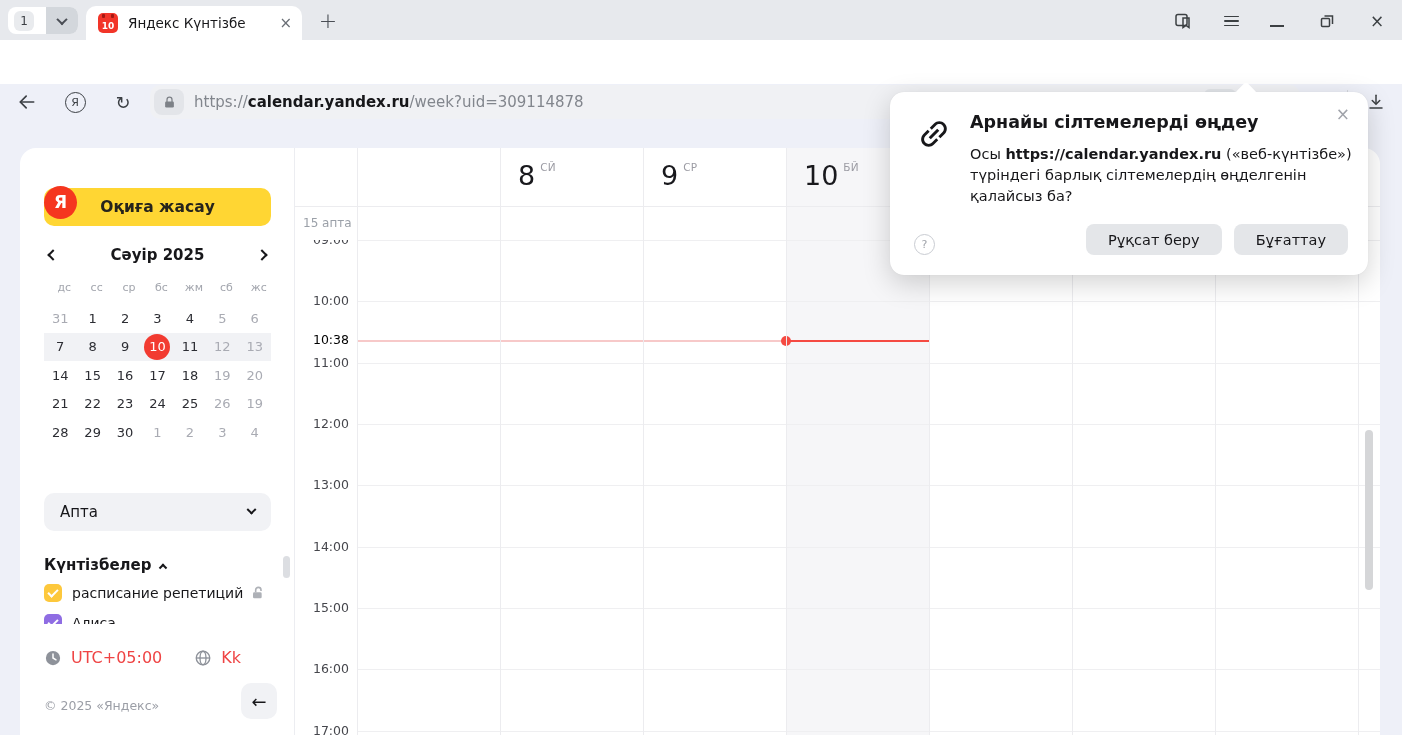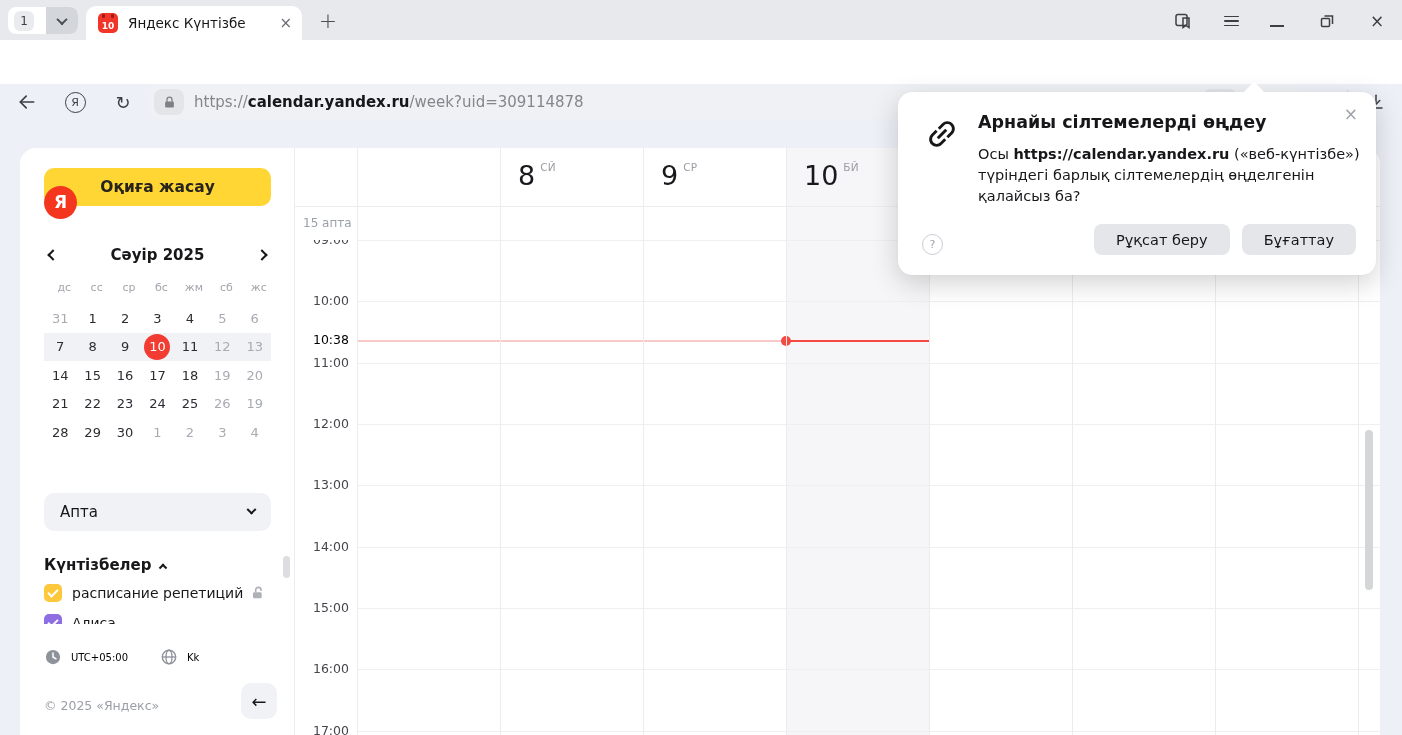--- a/index.html
+++ b/index.html
@@ -66,21 +66,21 @@
   #app-docs .back { position:absolute; right:1px; bottom:1px; width:30px; height:30px; background:#3e7be0; border-radius:8px; }
   #app-docs .front { position:absolute; left:2px; top:2px; width:16px; height:16px; background:#a9c3f0; border-radius:4px; }
   #app-cal .ic { background:#f23529; color:#fff; font-size:15px; font-weight:bold; display:flex; align-items:center; justify-content:center; }
   #app-tele .ic { background:#17181c; }
   #app-tele .ring { position:absolute; left:9px; top:11px; width:13px; height:13px; border:2.6px solid #fff; border-radius:50%; }
   #app-tele .dot { position:absolute; right:7px; top:7px; width:6px; height:6px; background:#3fcc4e; border-radius:50%; }
   #app-more .ic { background:transparent; color:#6b6f76; font-size:18px; font-weight:bold; letter-spacing:2px; display:flex; align-items:center; justify-content:center; }
 
   
   #sidebar { position:absolute; left:20px; top:148px; width:275px; bottom:0; background:#fff; border-radius:16px 0 0 0; border-right:1px solid #ecedf1; }
-  #btn-create { position:absolute; left:24px; top:20px; width:227px; height:38px; background:#ffd633; border-radius:10px; border:none; font-family:inherit; font-size:15.5px; font-weight:bold; color:#26241c; display:flex; align-items:center; justify-content:center; }
+  #btn-create { position:absolute; left:24px; top:40px; width:227px; height:38px; background:#ffd633; border-radius:10px; border:none; font-family:inherit; font-size:15.5px; font-weight:bold; color:#26241c; display:flex; align-items:center; justify-content:center; }
   #mc-head { position:absolute; left:24px; top:95px; width:227px; height:24px; display:flex; align-items:center; }
   #mc-head .month { flex:1; text-align:center; font-size:15px; font-weight:bold; color:#17171a; }
   .chevbtn { width:18px; height:18px; display:flex; align-items:center; justify-content:center; }
   .chv { width:8px; height:8px; border-right:2.2px solid #17171a; border-bottom:2.2px solid #17171a; }
   .chv.left { transform:rotate(135deg); } .chv.right { transform:rotate(-45deg); }
   #mc-weekdays { position:absolute; left:28px; top:133px; width:227px; display:flex; }
   .mc-wd { flex:1; text-align:center; font-size:11px; color:#a2a5ad; }
   #mc-grid { position:absolute; left:24px; top:156px; width:227px; }
   .mc-row { display:flex; height:28.5px; }
   .mc-row.cur { background:#f1f2f5; }
@@ -96,21 +96,21 @@
   #cals-head .t { font-size:15px; font-weight:bold; color:#17171a; }
   #cals-head .chv { width:6px; height:6px; border-width:2px; transform:rotate(-135deg) translate(-2px,-2px); }
   #cal-list { position:absolute; left:24px; top:432px; width:234px; height:44px; overflow:hidden; }
   .cal-row { display:flex; align-items:center; height:26px; margin-bottom:4px; }
   .cal-chk { width:18px; height:18px; border-radius:5px; position:relative; flex:0 0 18px; }
   .cal-chk::after { content:''; position:absolute; left:4px; top:5px; width:8px; height:4px; border-left:2px solid #fff; border-bottom:2px solid #fff; transform:rotate(-45deg); }
   .cal-nm { margin-left:10px; font-size:14px; color:#17171a; white-space:nowrap; }
   .cal-row svg { margin-left:8px; flex:0 0 auto; }
   #sb-scroll { position:absolute; left:263px; top:408px; width:7px; height:22px; border-radius:4px; background:#dcdee2; }
   #tzrow { position:absolute; left:24px; top:500px; display:flex; align-items:center; }
-  #tzrow .txt { font-size:10px; color:#000000; margin-left:9px; }
+  #tzrow .txt { font-size:16px; color:#ef4444; margin-left:9px; }
   #tzrow .globe { margin-left:32px; }
   #copyright { position:absolute; left:24px; top:550px; font-size:12.5px; color:#9b9ea6; }
   #collapse { position:absolute; left:221px; top:535px; width:36px; height:36px; background:#f1f2f5; border-radius:10px; display:flex; align-items:center; justify-content:center; font-size:18px; color:#17171a; }
 
   
   #main { position:absolute; left:295px; top:148px; right:22px; bottom:0; background:#fff; border-radius:0 16px 0 0; overflow:hidden; }
   #today-bg { position:absolute; left:491px; top:0; width:143px; bottom:0; background:#f6f6f8; }
   .vline { position:absolute; top:0; bottom:0; width:1px; background:#ececef; }
   #day-headers { position:absolute; left:0; top:0; right:0; height:59px; border-bottom:1px solid #ececef; }
   .dayhdr { position:absolute; top:0; height:59px; width:143px; padding:12px 0 0 18px; }
@@ -121,21 +121,21 @@
   #time-area { position:absolute; left:0; top:92px; right:0; bottom:0; overflow:hidden; }
   .hline { position:absolute; left:62px; right:0; height:1px; background:#efeff1; }
   .hlabel { position:absolute; left:0; width:54px; text-align:right; font-size:12.5px; color:#45464c; }
   #now-pale { position:absolute; left:62px; width:429px; height:2px; background:#f7c9c9; }
   #now-bold { position:absolute; left:491px; width:143px; height:2.5px; background:#f54a42; }
   #now-dot { position:absolute; left:486px; width:10px; height:10px; border-radius:50%; background:#f54a42; }
   #now-label { position:absolute; left:0; width:54px; text-align:right; font-size:12.5px; color:#000000; }
   #main-scroll { position:absolute; right:7px; top:282px; width:8px; height:160px; border-radius:4px; background:#d5d6d8; }
 
   
-  #popup { position:absolute; left:890px; top:92px; width:478px; height:183px; background:#fff; border-radius:14px; box-shadow:0 8px 28px rgba(0,0,0,.18), 0 0 1px rgba(0,0,0,.1); z-index:50;margin-left:8px; }
+  #popup { position:absolute; left:890px; top:92px; width:478px; height:183px; background:#fff; border-radius:14px; box-shadow:0 8px 28px rgba(0,0,0,.18), 0 0 1px rgba(0,0,0,.1); z-index:50; }
   #popup-caret { position:absolute; left:348px; top:-7px; width:16px; height:16px; background:#fff; transform:rotate(45deg); border-radius:3px; }
   #popup .linkicon { position:absolute; left:26px; top:24px; }
   #popup .title { position:absolute; left:80px; top:20px; font-size:17.5px; font-weight:bold; color:#17171a; }
   #popup .body { position:absolute; left:80px; top:52px; width:392px; font-size:14.5px; line-height:1.45; color:#17171a; }
   #popup .body b { font-weight:bold; }
   #popup .close { position:absolute; right:18px; top:12px; font-size:17px; color:#a0a3aa; }
   #popup .help { position:absolute; left:24px; bottom:20px; width:21px; height:21px; border:1.5px solid #c9ccd2; border-radius:50%; font-size:11px; color:#a0a3aa; display:flex; align-items:center; justify-content:center; }
   #popup .btns { position:absolute; right:20px; bottom:20px; display:flex; gap:12px; }
   #popup button { border:none; font-family:inherit; height:31px; padding:0 22px; background:#e4e6e9; border-radius:8px; font-size:14.5px; color:#17171a; }
 </style>

